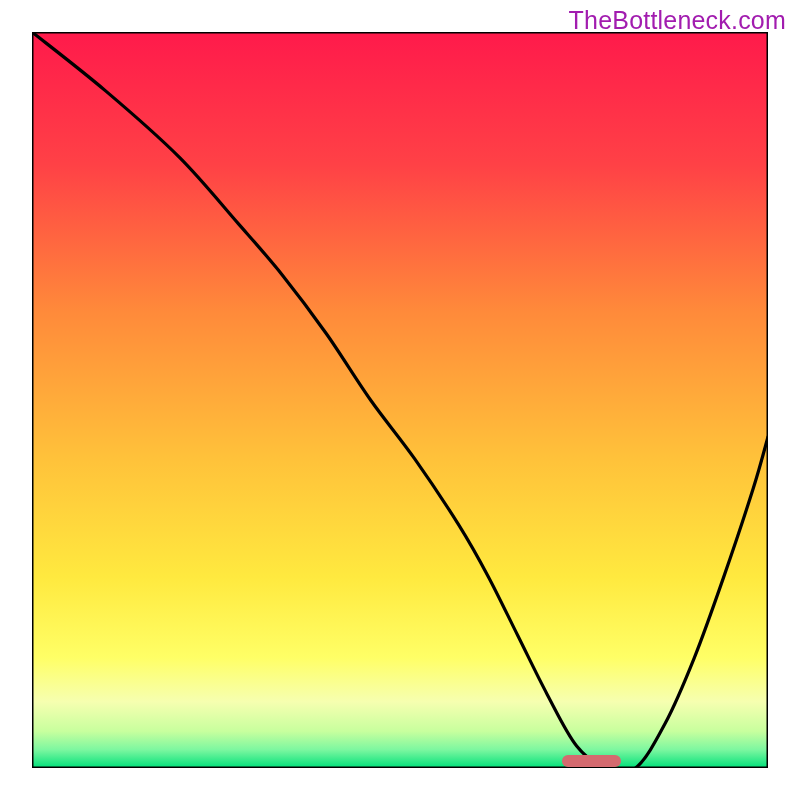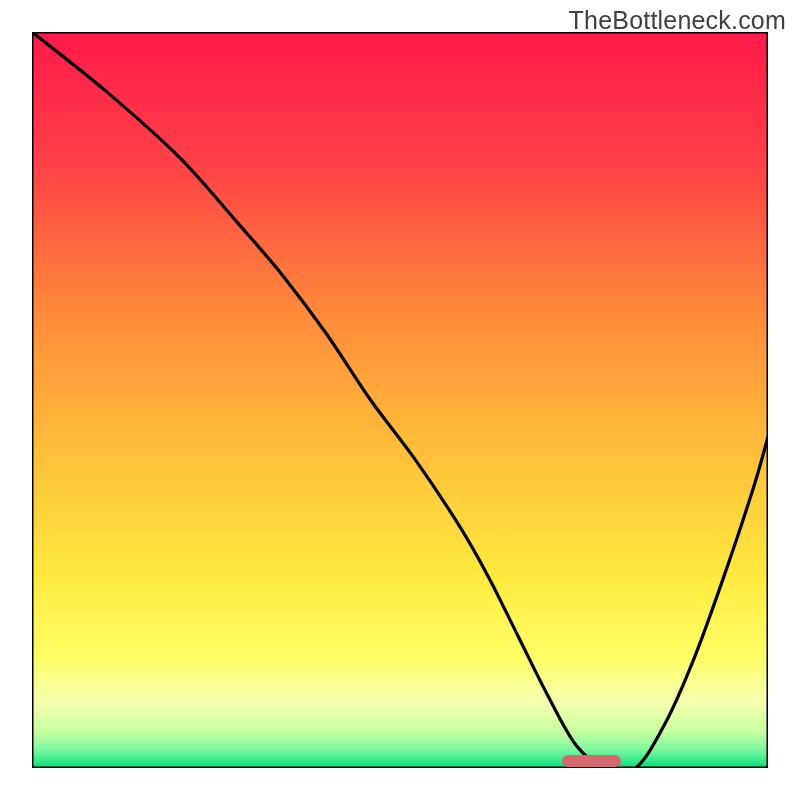--- a/index.html
+++ b/index.html
@@ -14,21 +14,21 @@
   .chart-wrap {
     position: relative;
     width: 800px;
     height: 800px;
   }
   .watermark {
     position: absolute;
     top: 6px;
     right: 14px;
     font-size: 25px;
-    color: #404040;
+    color: #a21caf;
     letter-spacing: 0.2px;
     user-select: none;
   }
   .plot-area {
     position: absolute;
     left: 32px;
     top: 32px;
     width: 736px;
     height: 736px;
     box-sizing: border-box;

